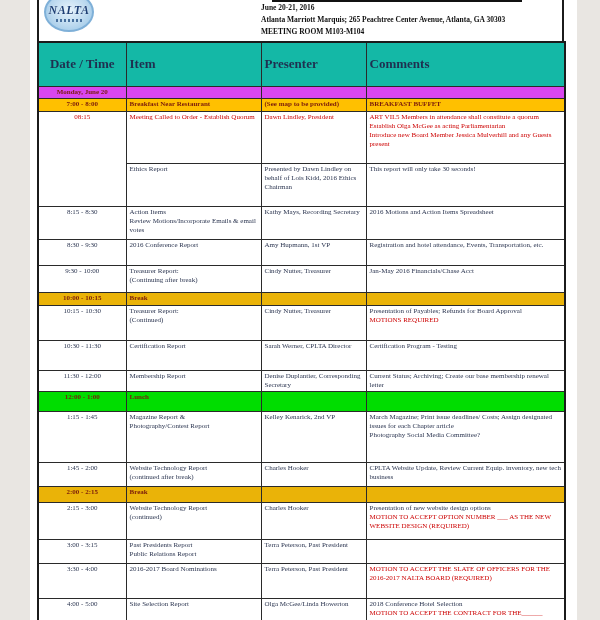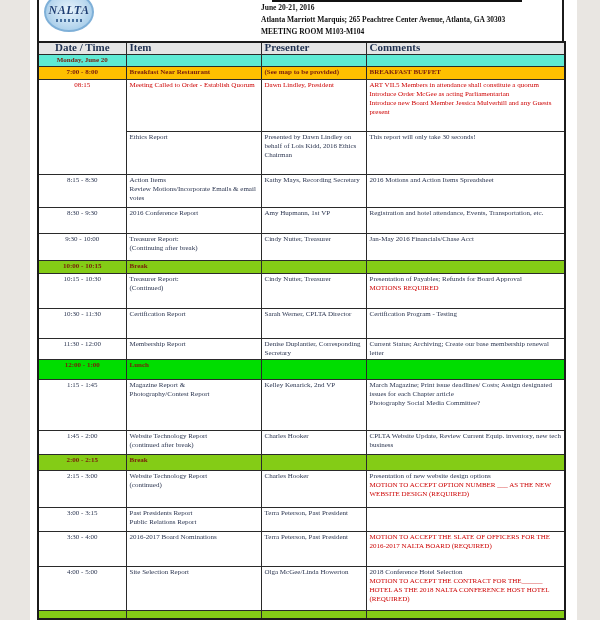--- a/index.html
+++ b/index.html
@@ -49,27 +49,27 @@
     border-collapse:collapse;table-layout:fixed;width:527px;
     border:2px solid #1b1b1b;
     font-size:7px;color:#2b3550;
   }
   th,td{
     border:1px solid #2a2a2a;
     padding:1px 3px;vertical-align:top;text-align:left;
     overflow:hidden;line-height:9px;
   }
   th{
-    background:#e5e5e5;color:#1f3050;font-size:11px;height:11px;padding:0 3px;
+    background:#14b8a6;color:#1f3050;font-size:13px;height:11px;padding:16px 3px;
   }
   th.time-h{text-align:center;}
   td.time{text-align:center;}
-  tr.bg-blue td{background:#5eead4;}
+  tr.bg-blue td{background:#d946ef;}
   tr.bg-gold td{background:#ffc000;}
-  tr.bg-yellow td{background:#84cc16;}
+  tr.bg-yellow td{background:#eab308;}
   tr.bg-green td{background:#00dd00;}
   tr.fg-maroon td{color:#7a1c0c;font-weight:bold;}
   tr.fg-red td{color:#cc0000;}
   .red-line{color:#cc0000;font-weight:normal;}
 </style>
 </head>
 <body>
 
 <div id="page">
   <div id="doc">
@@ -130,21 +130,21 @@
               <div>08:15</div>
             </td>
             <td>
               <div>Meeting Called to Order - Establish Quorum</div>
             </td>
             <td>
               <div>Dawn Lindley, President</div>
             </td>
             <td>
               <div>ART VII.5 Members in attendance shall constitute a quorum</div>
-              <div>Introduce Order McGee as acting Parliamentarian</div>
+              <div>Establish Olga McGee as acting Parliamentarian</div>
               <div>Introduce new Board Member Jessica Mulverhill and any Guests present</div>
             </td>
           </tr>
           <tr class="" style="height: 43px;">
             <td>
               <div>Ethics Report</div>
             </td>
             <td>
               <div>Presented by Dawn Lindley on behalf of Lois Kidd, 2016 Ethics Chairman</div>
             </td>

